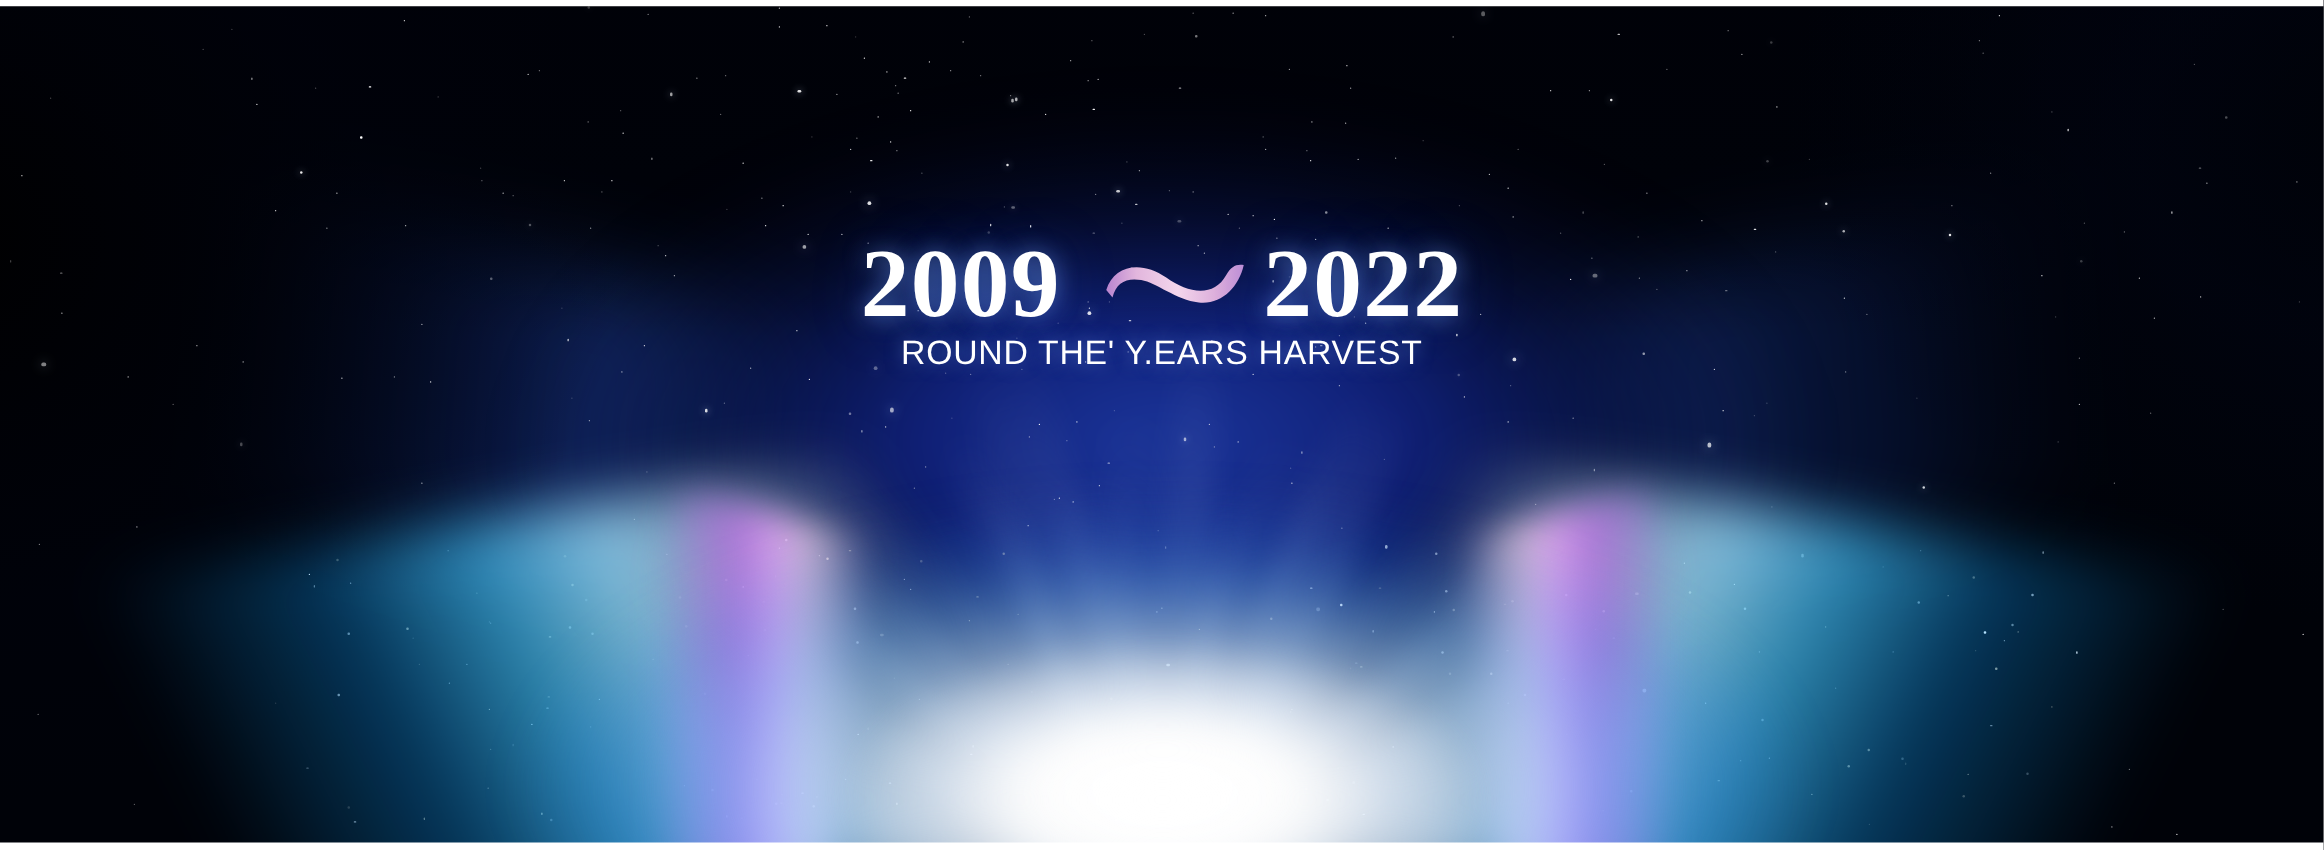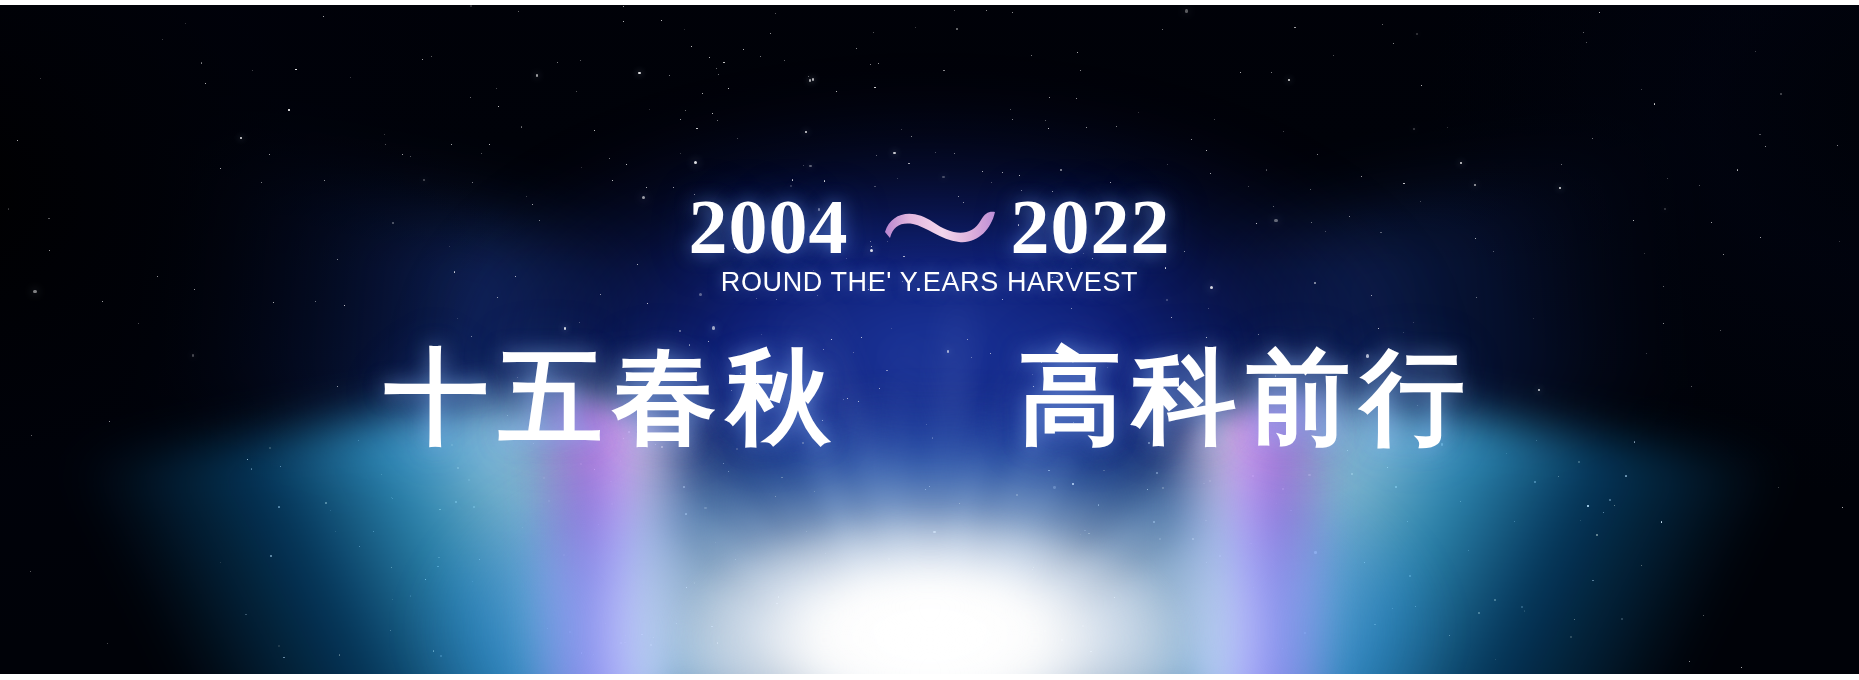--- a/index.html
+++ b/index.html
@@ -726,21 +726,21 @@
   <div class="beam-cyan-l"></div>
   <div class="beam-cyan-r"></div>
   <div class="arc-pink-l"></div>
   <div class="arc-pink-r"></div>
   <div class="core-glow"></div>
   <div class="core-glow-2"></div>
 
   <div class="content">
 
     <div class="year-row">
-      <span class="year">2004</span>
+      <span class="year">2009</span>
 
       <span class="tilde-wrap">
         <svg width="120" height="54" viewBox="0 0 120 54" aria-hidden="true">
           <defs>
             <linearGradient id="tg" x1="0" y1="0" x2="1" y2="0">
               <stop offset="0%" stop-color="#b884cf"></stop>
               <stop offset="22%" stop-color="#e2b6dd"></stop>
               <stop offset="52%" stop-color="#f3d6ec"></stop>
               <stop offset="80%" stop-color="#dcaedb"></stop>
               <stop offset="100%" stop-color="#c08fd6"></stop>
@@ -749,23 +749,18 @@
           <path d="M4,32 C10,12 32,8 52,22 C70,35 90,38 100,20 C104,13 108,11 114,12
                    C110,30 96,44 78,42 C60,40 44,26 32,24 C20,22 12,26 9,38 Z" fill="url(#tg)"></path>
         </svg>
       </span>
 
       <span class="year">2022</span>
     </div>
 
     <div class="subtitle">ROUND THE' Y.EARS  HARVEST</div>
 
-    <div class="cn-row">
-      <span class="cn-phrase">十五春秋</span>
-      <span class="cn-gap"></span>
-      <span class="cn-phrase">高科前行</span>
-    </div>
 
   </div>
 
   <div class="edge-top"></div>
   <div class="edge-bottom"></div>
 </div>
 
 </body></html>

